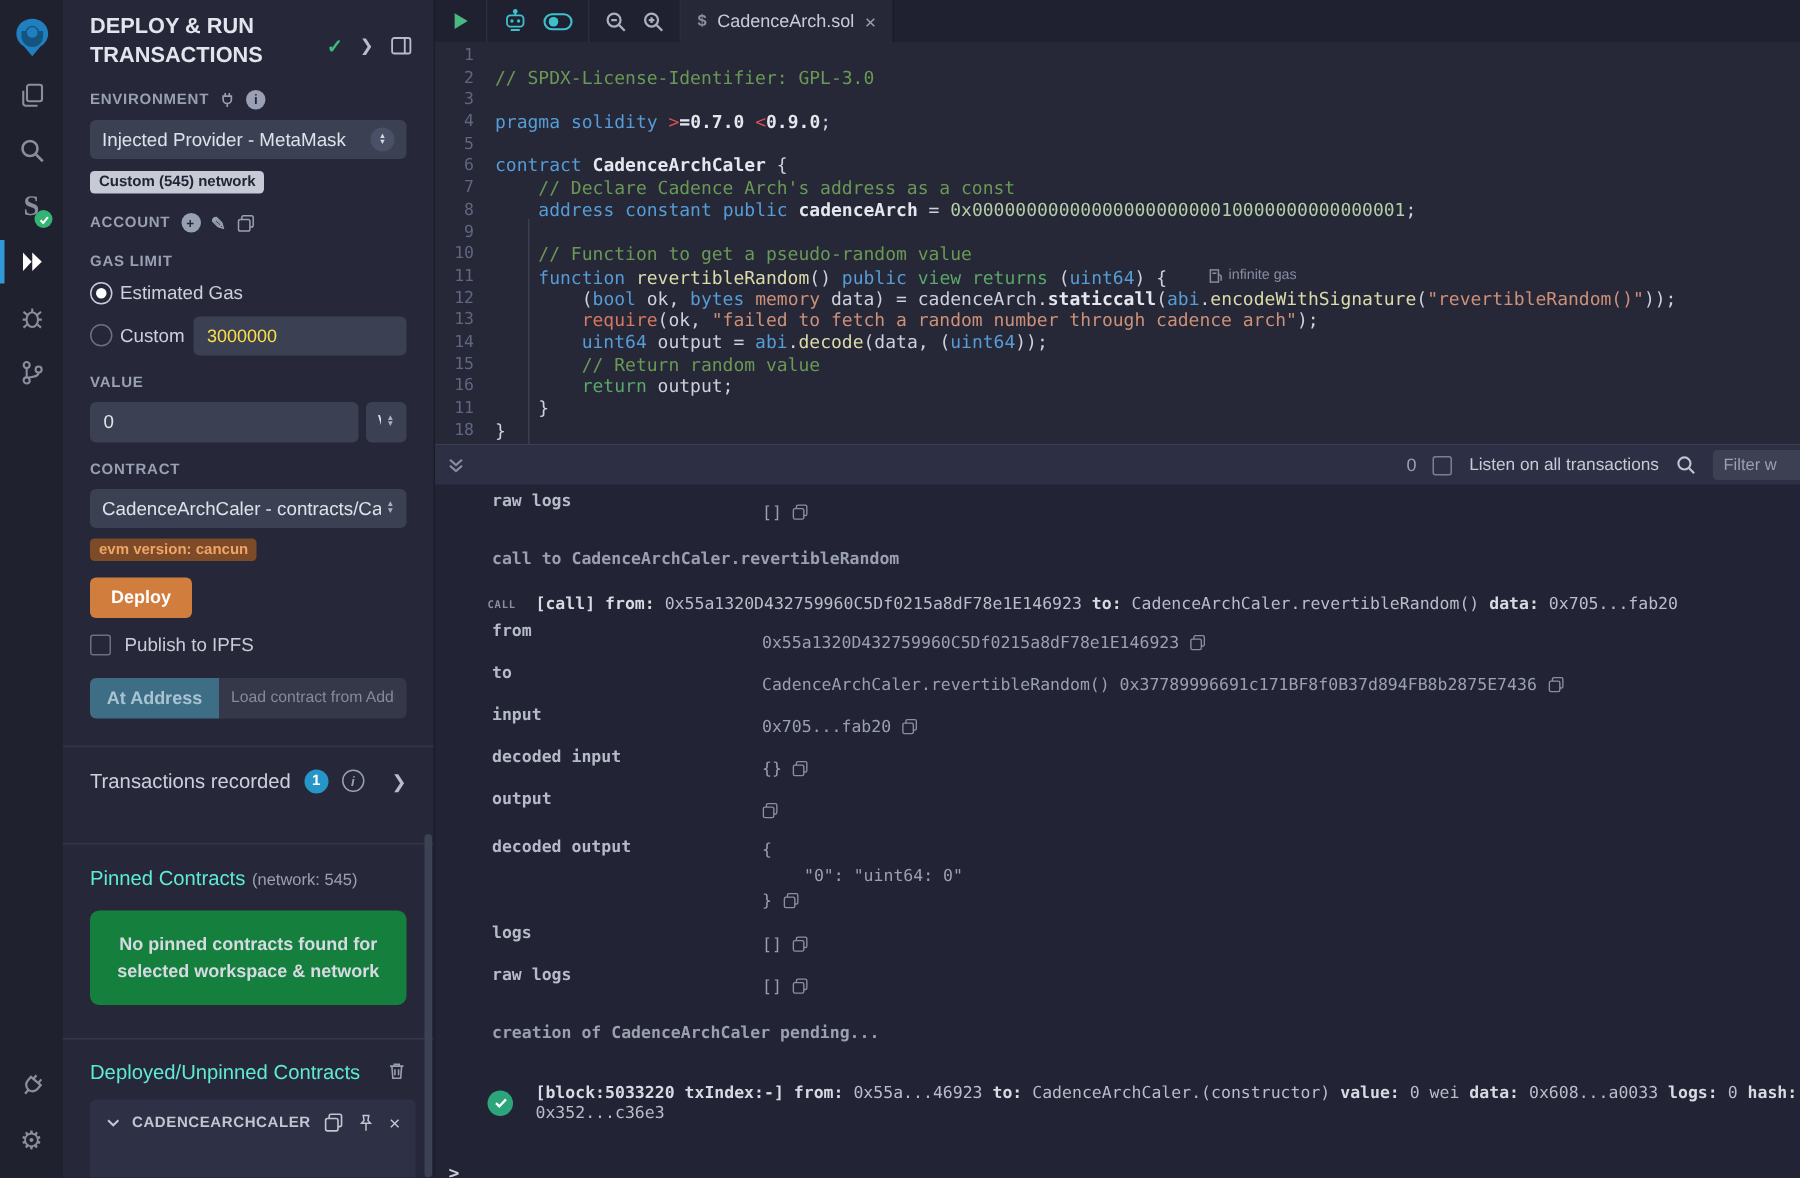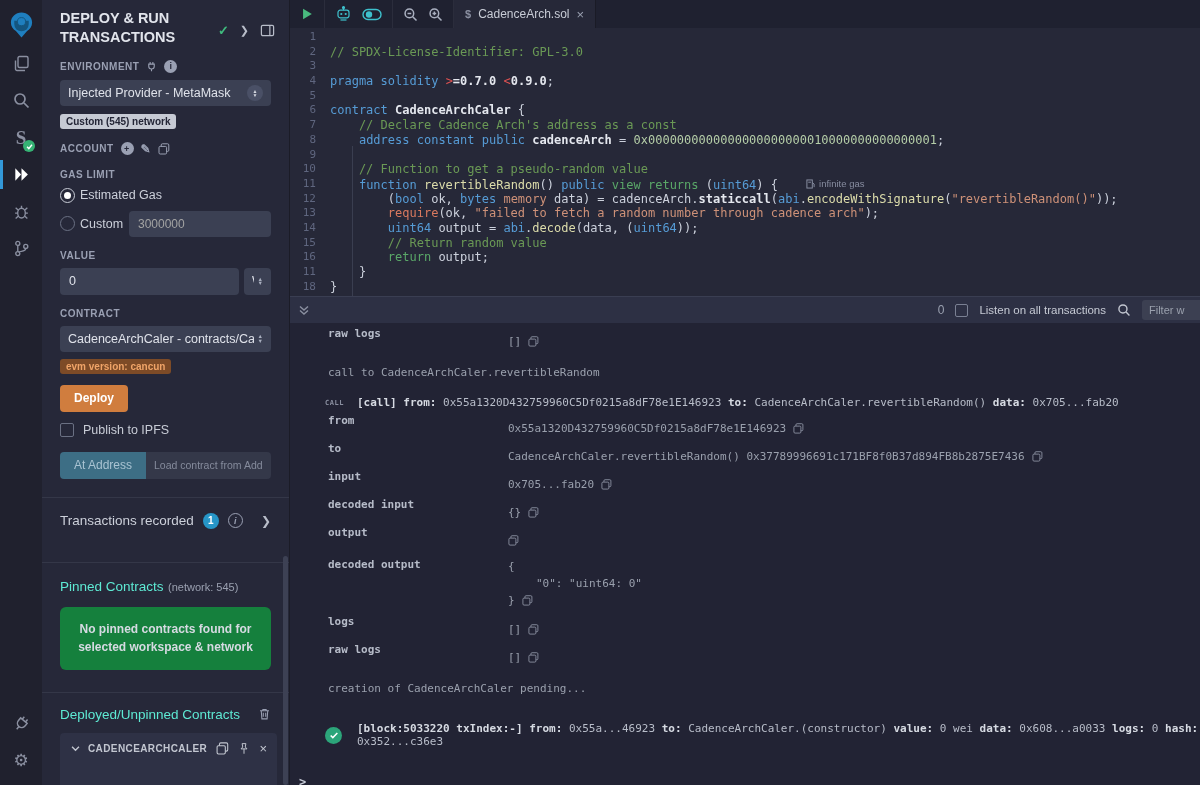--- a/index.html
+++ b/index.html
@@ -30,30 +30,30 @@
   .select .sel-txt { overflow:hidden; text-overflow:clip; white-space:nowrap; }
   .stepper { display:flex; flex-direction:column; align-items:center; font-size:5.5px; line-height:4.5px; color:#aab0c0; flex-shrink:0; margin-left:4px; }
   .stepper-circ { width:16px; height:16px; border-radius:50%; background:#4a5066; display:flex; flex-direction:column; align-items:center; justify-content:center; font-size:5px; line-height:4px; color:#d5d8e0; flex-shrink:0; }
   .net-badge { display:inline-block; background:#c6cad4; color:#232536; font-size:10px; font-weight:700; padding:2px 6px; border-radius:3px; margin-top:8px; }
   .circle-ic { width:13px; height:13px; border-radius:50%; background:#9aa0b3; color:#262839; font-size:9px; font-weight:700; display:flex; align-items:center; justify-content:center; }
   .glyph-ic { color:#9aa0b3; font-size:12px; }
   .radio-row { display:flex; align-items:center; gap:5px; margin:8px 0; font-size:12.5px; color:#ccd0da; }
   .radio { width:15px; height:15px; border:1px solid #c8ccd6; border-radius:50%; display:flex; align-items:center; justify-content:center; flex-shrink:0; }
   .radio.unsel { border-color:#6a7083; }
   .radio.sel::after { content:""; width:7px; height:7px; background:#ffffff; border-radius:50%; }
-  .gas-input { margin-left:auto; width:142px; height:26px; background:#3b4053; border:none; border-radius:4px; color:#a3a3a3; font-size:12px; padding:0 9px; }
+  .gas-input { margin-left:auto; width:142px; height:26px; background:#3b4053; border:none; border-radius:4px; color:#fde047; font-size:12px; padding:0 9px; }
   .value-row { display:flex; gap:5px; }
   .value-input { flex:1; height:27px; background:#3b4053; border:none; border-radius:4px; color:#dfe2ea; font-size:12.5px; padding:0 9px; }
   .unit-select { width:57px; height:27px; }
   .evm-badge { display:inline-block; background:#7d4b27; color:#efa468; font-size:10px; font-weight:700; padding:2px 6px; border-radius:3px; margin-top:7px; }
   .btn-deploy { display:block; width:68px; height:27px; background:#d07d3e; border:none; border-radius:4px; color:#ffffff; font-weight:700; font-size:12px; margin-top:11px; cursor:pointer; }
   .chk-row { display:flex; align-items:center; gap:9px; margin-top:11px; font-size:12.5px; color:#c8ccd6; }
   .checkbox { width:14px; height:14px; border:1px solid #6a7083; border-radius:2px; background:transparent; flex-shrink:0; }
   .ataddr-row { display:flex; margin-top:15px; }
-  .btn-ataddr { width:86px; height:27px; background:#3d6e85; border:none; border-radius:4px 0 0 4px; color:#a9c3d2; font-weight:400; font-size:12px; cursor:pointer;text-align:center; }
+  .btn-ataddr { width:86px; height:27px; background:#3d6e85; border:none; border-radius:4px 0 0 4px; color:#a9c3d2; font-weight:700; font-size:12px; cursor:pointer;text-align:center; }
   .ataddr-input { flex:1; height:27px; background:#343849; border:none; border-radius:0 4px 4px 0; font-size:10.5px; color:#cfd3dc; padding:0 8px; min-width:0; }
   .ataddr-input::placeholder { color:#858b9c; }
   .sp-section { border-top:1px solid #343748; margin-top:18px; }
   .txrec-row { display:flex; align-items:center; gap:9px; padding:15px 18px; font-size:13.5px; color:#ccd0da; }
   .count-badge { width:16px; height:16px; border-radius:50%; background:#2696c8; color:#fff; font-size:10px; font-weight:700; display:flex; align-items:center; justify-content:center; }
   .info-outline { width:15px; height:15px; border-radius:50%; border:1px solid #9aa0b3; color:#9aa0b3; font-size:9px; font-weight:700; display:flex; align-items:center; justify-content:center; font-style:italic; }
   .txrec-chev { margin-left:auto; color:#b8bdc9; font-size:12px; }
   .sec-title { font-size:13.5px; color:#5eead4; }
   .sec-suffix { font-size:11px; color:#9aa0b0; }
   .pinned-head { padding:14px 18px 0; }
@@ -101,21 +101,21 @@
   .t-filter { width:58px; height:20px; background:#3c4052; border:none; border-radius:3px 0 0 3px; font-size:11px; color:#9aa0ad; padding:0 7px; flex-shrink:0; }
   .t-filter::placeholder { color:#9aa0ad; }
   .t-body { flex:1; padding-top:4px; font-family:"DejaVu Sans Mono",monospace; font-size:11px; color:#9aa0ad; overflow:hidden; }
   .t-kv { display:flex; height:28px; padding-left:38px; }
   .t-k { width:180px; font-weight:700; color:#b6bbc8; flex-shrink:0; }
   .t-v { display:flex; align-items:center; gap:7px; white-space:nowrap; }
   .t-kvml { display:flex; padding-left:38px; margin:4px 0 6px; }
   .t-ml-lines { line-height:17px; }
   .t-ml-mid { padding-left:28px; }
   .t-ml-last { display:flex; align-items:center; gap:7px; }
-  .t-text { padding-left:38px; margin:11px 0; }
+  .t-text { padding-left:38px; margin:11px 0;font-weight:bold; }
   .t-call { display:flex; align-items:center; padding-left:35px; margin:17px 0 5px; }
   .t-block { display:flex; align-items:center; padding-left:35px; margin-top:27px; }
   .t-icon-col { width:32px; flex-shrink:0; display:flex; align-items:center; }
   .t-badge { font-size:7px; letter-spacing:.5px; text-transform:uppercase; color:#8a8fa0; font-weight:700; }
   .blk-check { width:17px; height:17px; border-radius:50%; background:#2ca57a; display:flex; align-items:center; justify-content:center; }
   .ts-b { font-weight:700; color:#d6dae2; }
   .ts-p { color:#b8bdc9; }
   .t-seg { white-space:pre-wrap; }
   .t-prompt { padding-left:9px; margin-top:27px; color:#c8cdd8; font-weight:700; font-size:12px; }
   .copy-ic { color:#8a8fa0; cursor:pointer; flex-shrink:0; }

